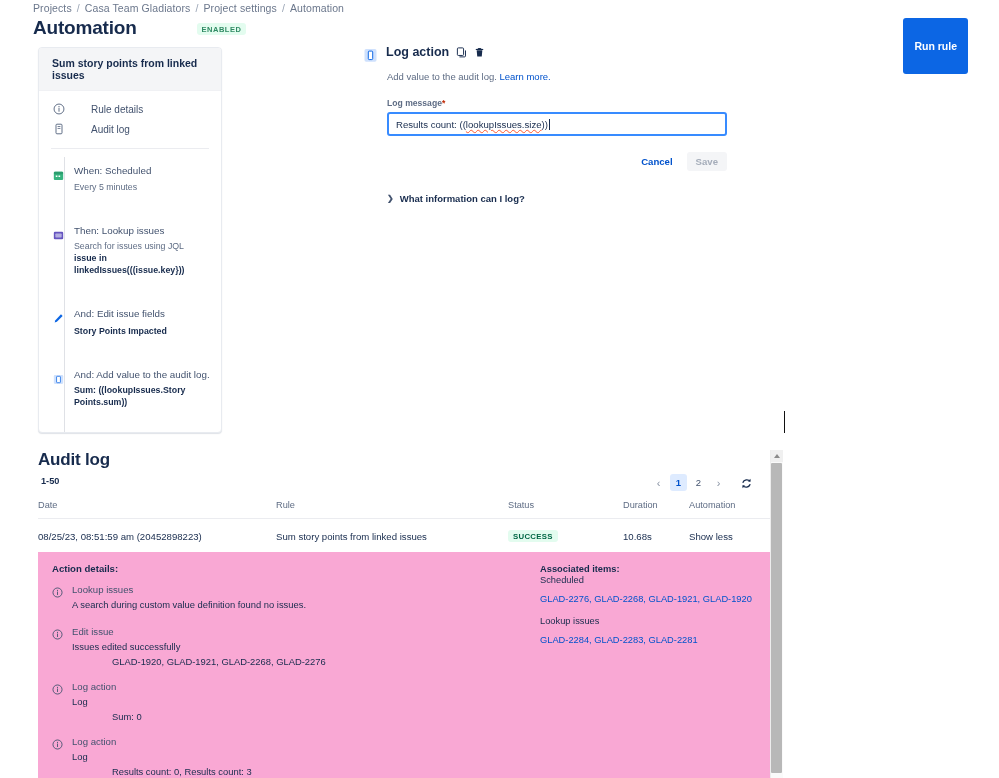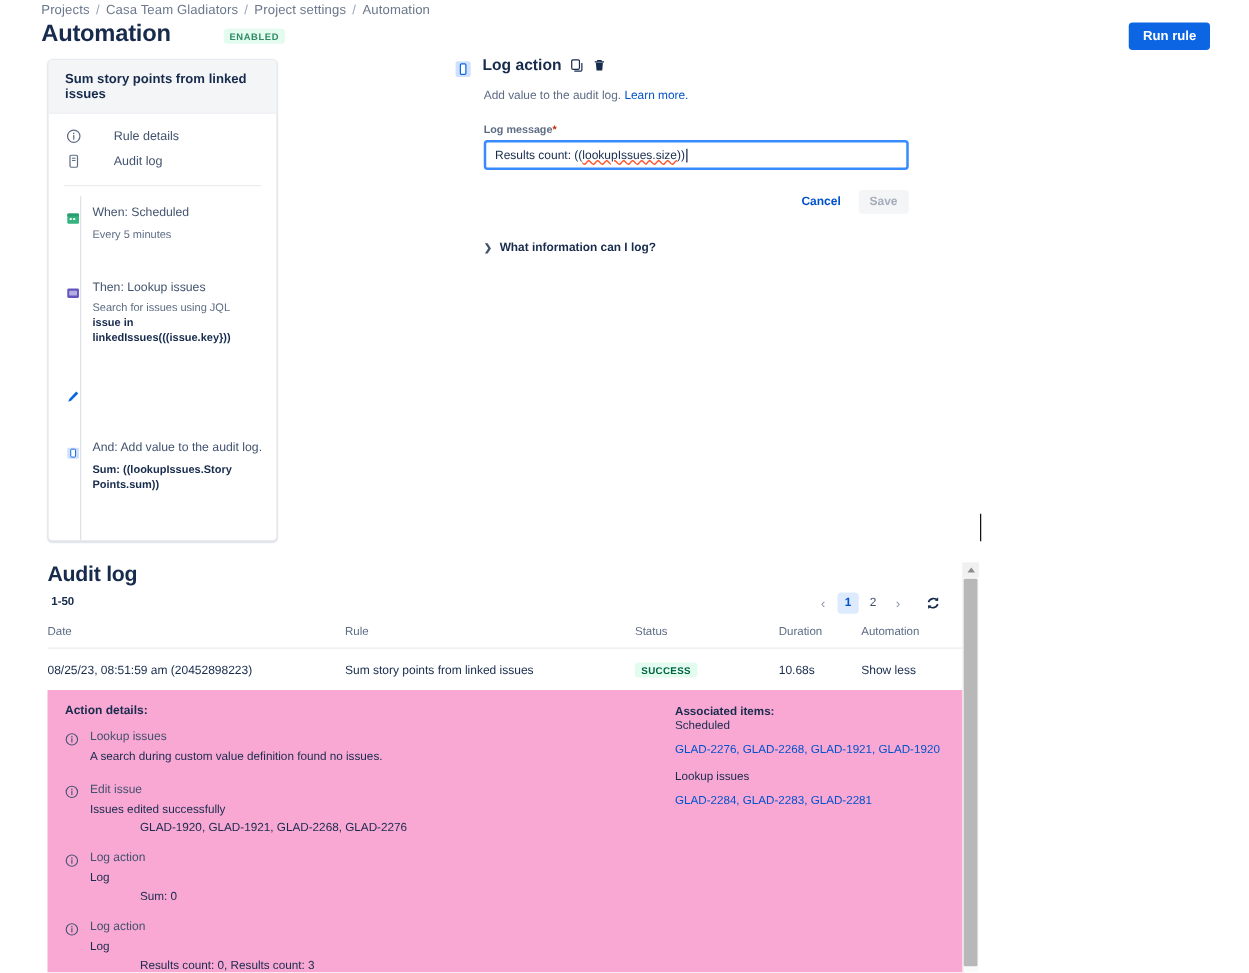--- a/index.html
+++ b/index.html
@@ -24,31 +24,31 @@
   
   .title-row {
     position: absolute; left: 33px; top: 16px; width: 935px;
     display: flex; align-items: center;
   }
   .page-title {
     font-size: 19px; font-weight: 600; color: #172b4d;
     letter-spacing: -.2px; line-height: 24px;
   }
   .badge-enabled {
-    margin-left: 42px;
+    margin-left: 60px;
     background: #e3fcef; color: #2f8a63;
     font-size: 7.5px; font-weight: 700; letter-spacing: .5px;
     padding: 2px 5px 1px; border-radius: 3px; text-transform: uppercase;
     position: relative; top: 1px;
   }
   .run-rule-btn {
     position: absolute; right: 0; top: 2px;
     background: #0c66e4; color: #fff; border: none;
     font-family: inherit; font-size: 10.5px; font-weight: 600;
-    padding: 4px 11px; border-radius: 3px; cursor: pointer;
+    padding: 21px 11px; border-radius: 3px; cursor: pointer;
     line-height: 14px;
   }
 
   
   .rule-card {
     position: absolute; left: 38px; top: 47px;
     width: 184px; height: 386px;
     background: #fff;
     border: 1px solid #e8ebf0;
     border-radius: 4px;
@@ -285,20 +285,24 @@
           <div class="step-strong">issue in linkedIssues(((issue.key}))</div>
         </div>
       </div>
 
       <div class="step">
         <span class="step-ico">
           <svg viewBox="0 0 16 16" width="11" height="11">
               <path d="M11.6 1.8 14 4.2 5.6 12.6 2.4 13.8 3.5 10.5z" fill="#0c66e4"></path>
             </svg>
         </span>
+        <div class="step-body">
+          <div class="step-title">And: Edit issue fields</div>
+          <div class="step-strong" style="margin-top:4px">Story Points Impacted</div>
+        </div>
       </div>
 
       <div class="step">
         <span class="step-ico">
           <svg viewBox="0 0 16 16" width="11" height="11">
               <rect x="1.2" y="1.6" width="13.6" height="12.8" rx="1.6" fill="#cfe1fd"></rect>
               <rect x="5.2" y="3.4" width="5.6" height="9.2" rx="1" fill="#fff" stroke="#0c66e4" stroke-width="1.1"></rect>
             </svg>
         </span>
         <div class="step-body">

